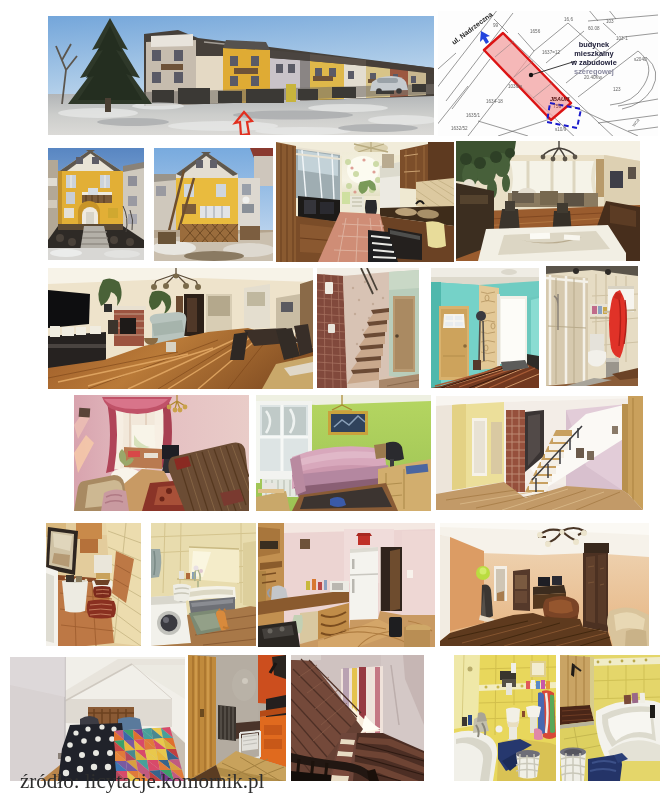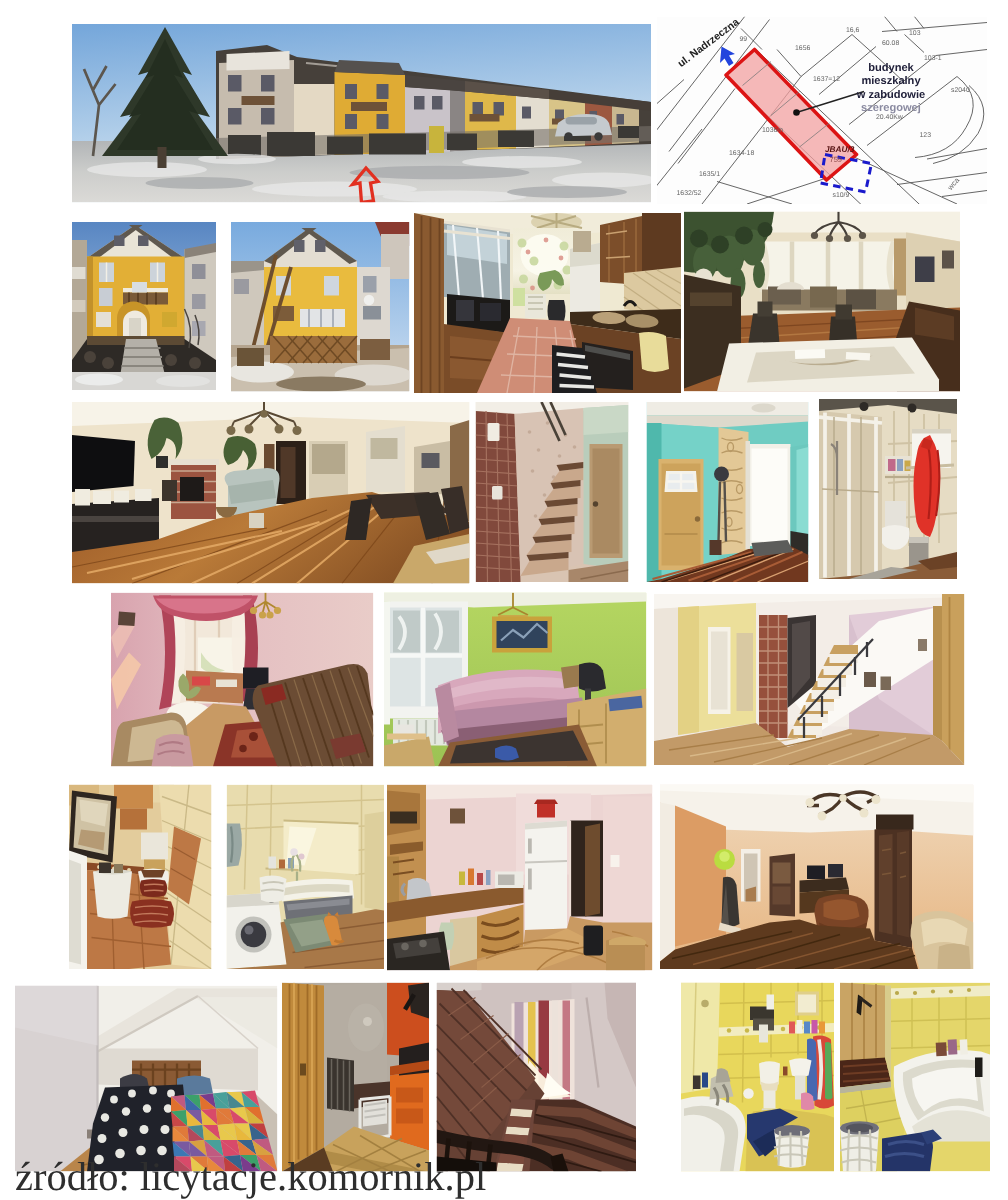--- a/index.html
+++ b/index.html
@@ -1,19 +1,19 @@
 <!DOCTYPE html>
 <html><head>
 <meta charset="utf-8">
 <style>
 html,body{margin:0;padding:0;background:#ffffff;}
 #page{position:relative;width:672px;height:800px;background:#ffffff;overflow:hidden;font-family:"Liberation Sans",sans-serif;}
 .ph{position:absolute;overflow:hidden;}
 .ph svg{display:block;width:100%;height:100%;}
-#src{position:absolute;left:10px;top:769px;font-size:27px;color:#2e2e2e;letter-spacing:0px;}
+#src{position:absolute;left:20px;top:769px;font-size:21px;color:#2e2e2e;letter-spacing:0px;}
 </style>
 </head>
 <body>
 <div id="page">
 
 <div class="ph" id="pA" style="left:48px;top:16px;width:386px;height:119px;">
 <svg viewBox="0 0 386 119" preserveAspectRatio="none">
 <defs>
 <linearGradient id="skyA" x1="0" y1="0" x2="0.25" y2="1">
 <stop offset="0" stop-color="#74a6da"></stop>

